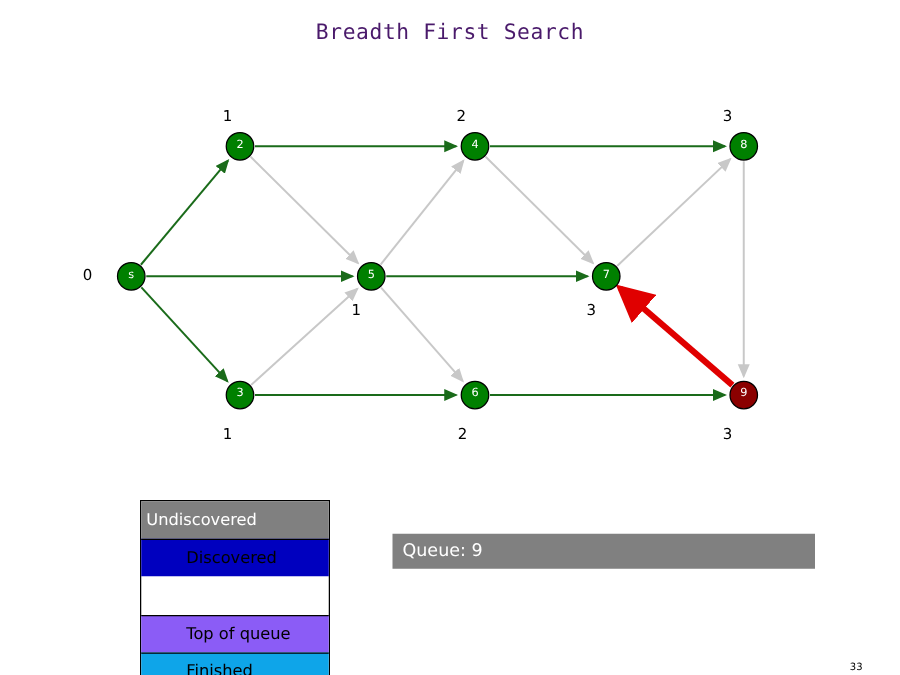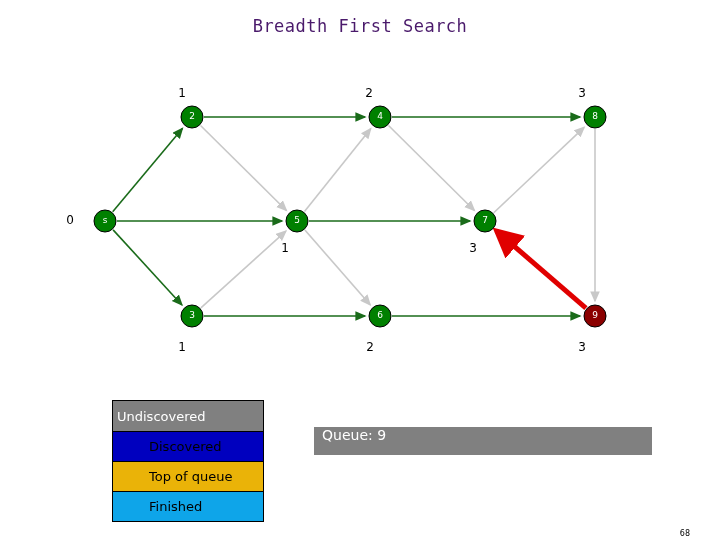--- a/index.html
+++ b/index.html
@@ -64,35 +64,36 @@
     padding-left: 32px;
   }
   .legend-text {
     padding-left: 4px;
     font-size: 13px;
     color: #ffffff;
     font-family: "DejaVu Sans", sans-serif;
   }
   .swatch-gray   { background: #808080; }
   .swatch-blue   { background: #0000bf; }
-  .swatch-red    { background: #eab308; }
+  .swatch-red    { background: #8b5cf6; margin-top: 31px; }
   .swatch-green  { background: #0ea5e9; }
   .legend-row.swatch-blue .legend-text,
   .legend-row.swatch-red .legend-text,
   .legend-row.swatch-green .legend-text {
     color: #000000;
   }
   #queue-box {
     position: absolute;
     left: 314px;
     top: 427px;
     width: 338px;
     height: 28px;
     background: #808080;
     display: flex;
+    align-items: center;
   }
   #queue-text {
     padding-left: 8px;
     font-size: 14px;
     color: #ffffff;
   }
   #page-number {
     position: absolute;
     right: 4px;
     bottom: 2px;
@@ -183,14 +184,14 @@
     </div>
     <div class="legend-row swatch-green">
       <span class="legend-text">Finished</span>
     </div>
   </div>
 
   <div id="queue-box">
     <span id="queue-text">Queue: 9</span>
   </div>
 
-  <div id="page-number">68</div>
+  <div id="page-number">33</div>
 </div>
 
 </body></html>

